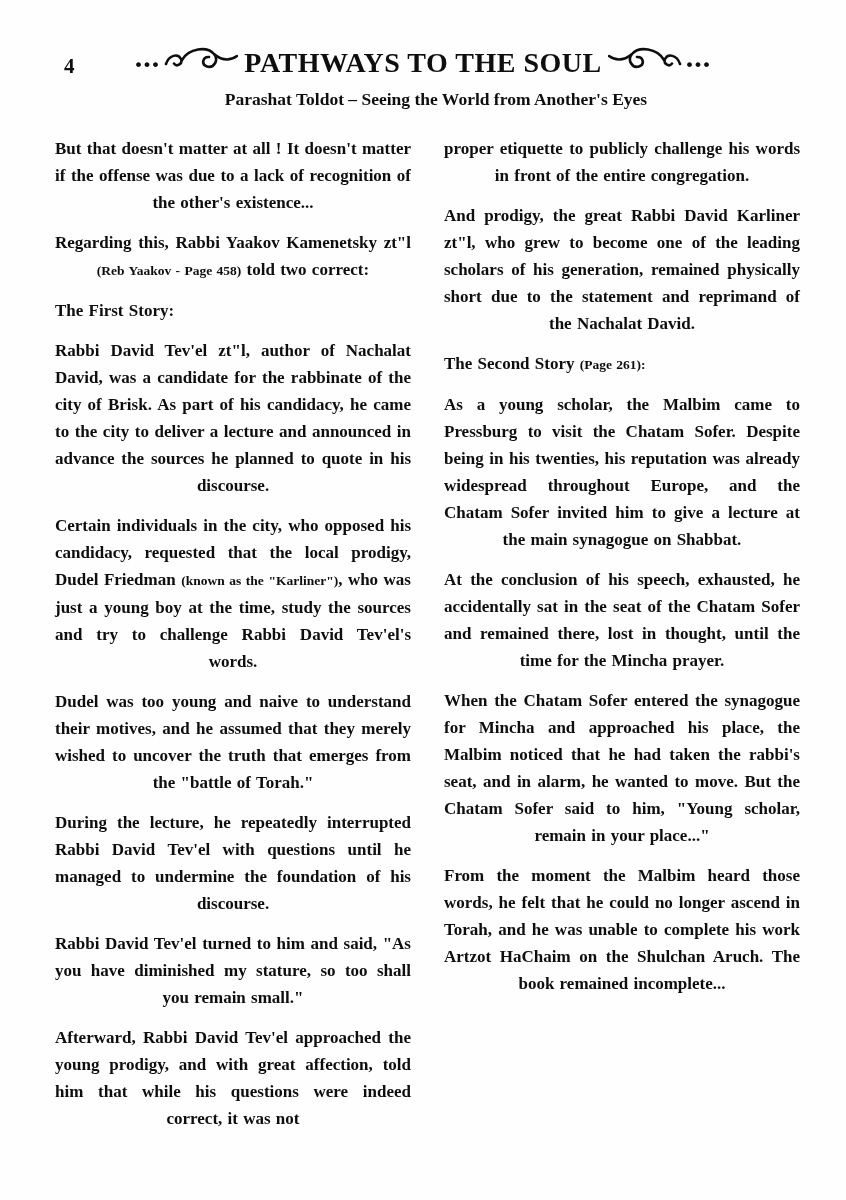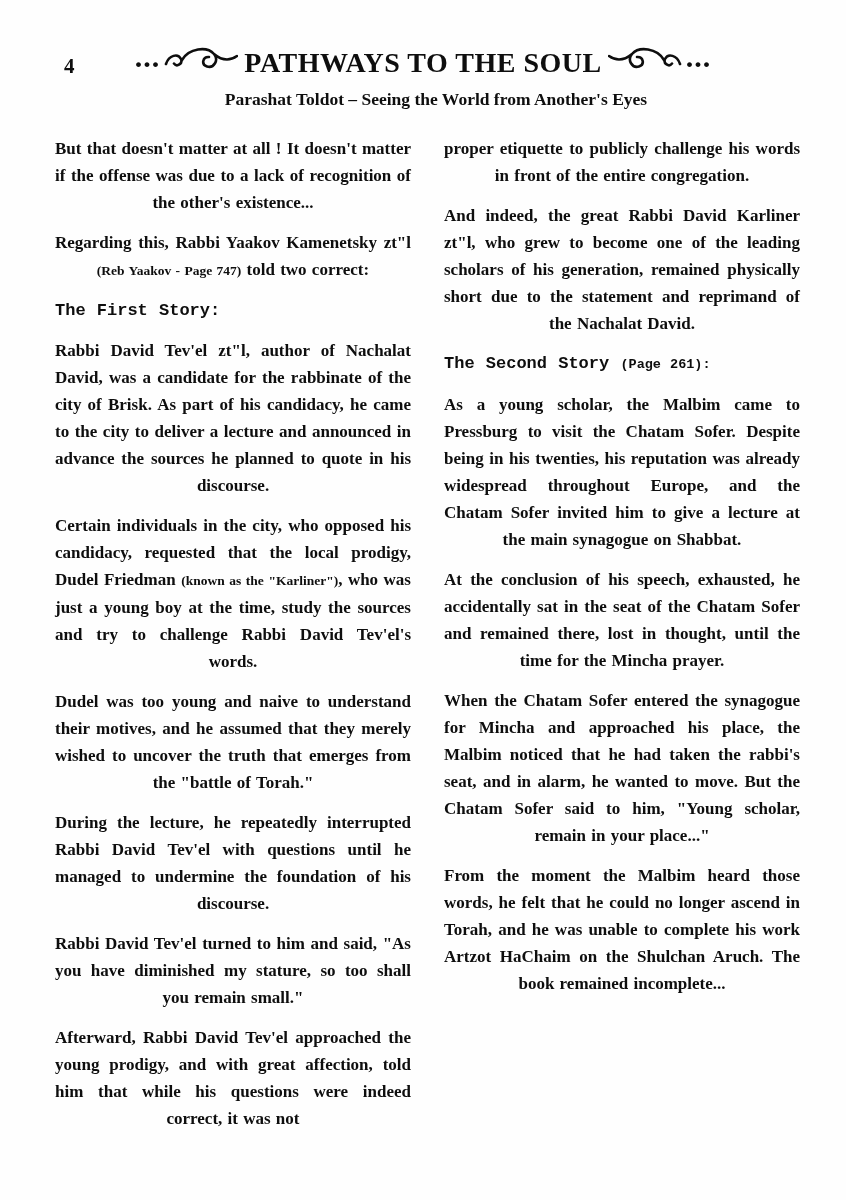--- a/index.html
+++ b/index.html
@@ -15,21 +15,21 @@
   .flourish{display:block;}
   .flourish.mirror{transform:scaleX(-1);}
   .title{font-size:28px;letter-spacing:0.5px;white-space:nowrap;padding:0 2px;}
   .subtitle{text-align:center;font-size:17.5px;margin-top:9px;margin-left:26px;}
   .body{display:grid;grid-template-columns:1fr 1fr;column-gap:33px;padding:25px 46px 0 55px;}
   .para{
     font-size:17px;line-height:27px;margin:0 0 13px;
     text-align:justify;text-align-last:center;
     word-spacing:1px;
   }
-  .para.heading{text-align:left;text-align-last:left;font-family:Liberation Mono, monospace;}
+  .para.heading{text-align:left;text-align-last:left;}
   .small{font-size:13.5px;}
 </style>
 </head>
 <body>
 
 <div class="page">
 
   <div class="header">
     <div class="page-num">4</div>
     <div class="title-row">
@@ -50,32 +50,32 @@
         </svg>
       </span>
       <span class="dots">...</span>
     </div>
     <div class="subtitle">Parashat Toldot – Seeing the World from Another's Eyes</div>
   </div>
 
   <div class="body">
     <div>
         <p class="para"><span>But that doesn't matter at all ! It doesn't matter if the offense was due to a lack of recognition of the other's existence...</span></p>
-        <p class="para"><span>Regarding this, Rabbi Yaakov Kamenetsky zt"l </span><span class="small">(Reb Yaakov - Page 747)</span><span> told two correct:</span></p>
+        <p class="para"><span>Regarding this, Rabbi Yaakov Kamenetsky zt"l </span><span class="small">(Reb Yaakov - Page 458)</span><span> told two correct:</span></p>
         <p class="para heading"><span>The First Story:</span></p>
         <p class="para"><span>Rabbi David Tev'el zt"l, author of Nachalat David, was a candidate for the rabbinate of the city of Brisk. As part of his candidacy, he came to the city to deliver a lecture and announced in advance the sources he planned to quote in his discourse.</span></p>
         <p class="para"><span>Certain individuals in the city, who opposed his candidacy, requested that the local prodigy, Dudel Friedman </span><span class="small">(known as the "Karliner")</span><span>, who was just a young boy at the time, study the sources and try to challenge Rabbi David Tev'el's words.</span></p>
         <p class="para"><span>Dudel was too young and naive to understand their motives, and he assumed that they merely wished to uncover the truth that emerges from the "battle of Torah."</span></p>
         <p class="para"><span>During the lecture, he repeatedly interrupted Rabbi David Tev'el with questions until he managed to undermine the foundation of his discourse.</span></p>
         <p class="para"><span>Rabbi David Tev'el turned to him and said, "As you have diminished my stature, so too shall you remain small."</span></p>
         <p class="para"><span>Afterward, Rabbi David Tev'el approached the young prodigy, and with great affection, told him that while his questions were indeed correct, it was not</span></p>
       </div>
     <div>
         <p class="para"><span>proper etiquette to publicly challenge his words in front of the entire congregation.</span></p>
-        <p class="para"><span>And indeed, the great Rabbi David Karliner zt"l, who grew to become one of the leading scholars of his generation, remained physically short due to the statement and reprimand of the Nachalat David.</span></p>
+        <p class="para"><span>And prodigy, the great Rabbi David Karliner zt"l, who grew to become one of the leading scholars of his generation, remained physically short due to the statement and reprimand of the Nachalat David.</span></p>
         <p class="para heading"><span>The Second Story </span><span class="small">(Page 261):</span></p>
         <p class="para"><span>As a young scholar, the Malbim came to Pressburg to visit the Chatam Sofer. Despite being in his twenties, his reputation was already widespread throughout Europe, and the Chatam Sofer invited him to give a lecture at the main synagogue on Shabbat.</span></p>
         <p class="para"><span>At the conclusion of his speech, exhausted, he accidentally sat in the seat of the Chatam Sofer and remained there, lost in thought, until the time for the Mincha prayer.</span></p>
         <p class="para"><span>When the Chatam Sofer entered the synagogue for Mincha and approached his place, the Malbim noticed that he had taken the rabbi's seat, and in alarm, he wanted to move. But the Chatam Sofer said to him, "Young scholar, remain in your place..."</span></p>
         <p class="para"><span>From the moment the Malbim heard those words, he felt that he could no longer ascend in Torah, and he was unable to complete his work Artzot HaChaim on the Shulchan Aruch. The book remained incomplete...</span></p>
       </div>
   </div>
 
 </div>
 

